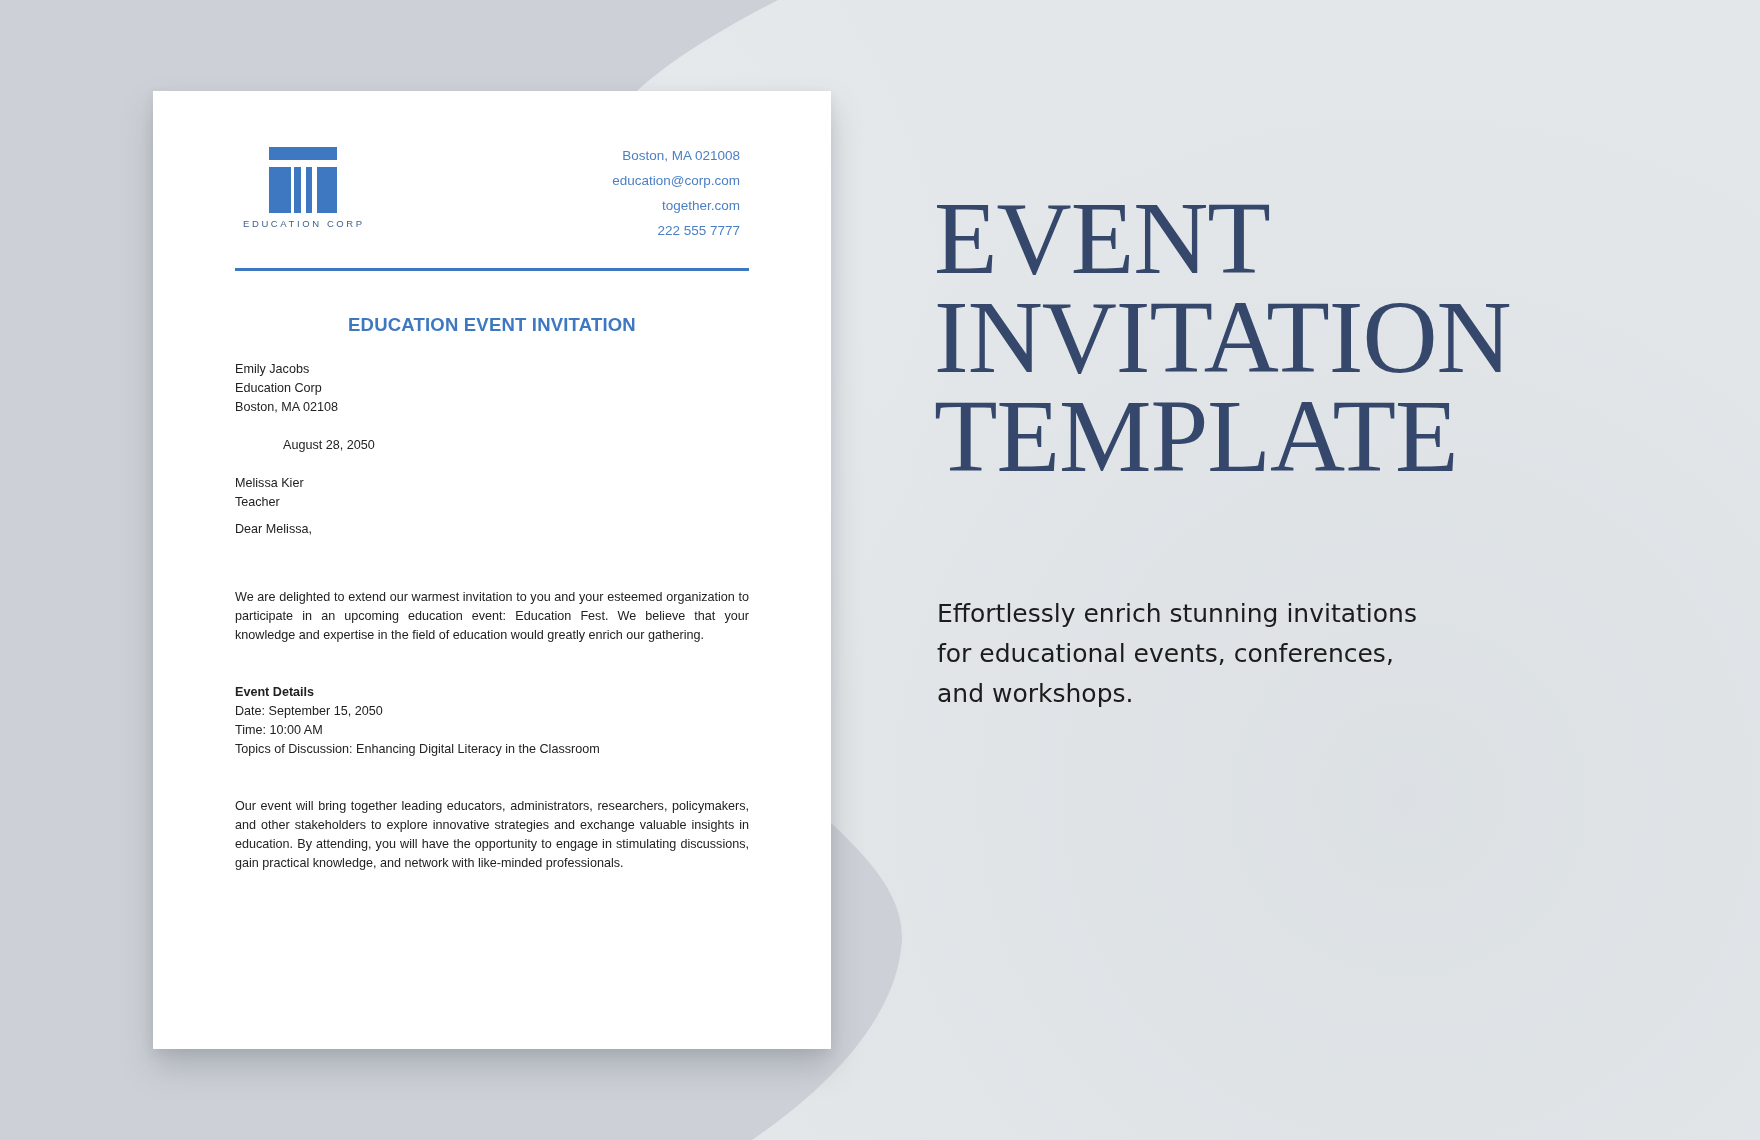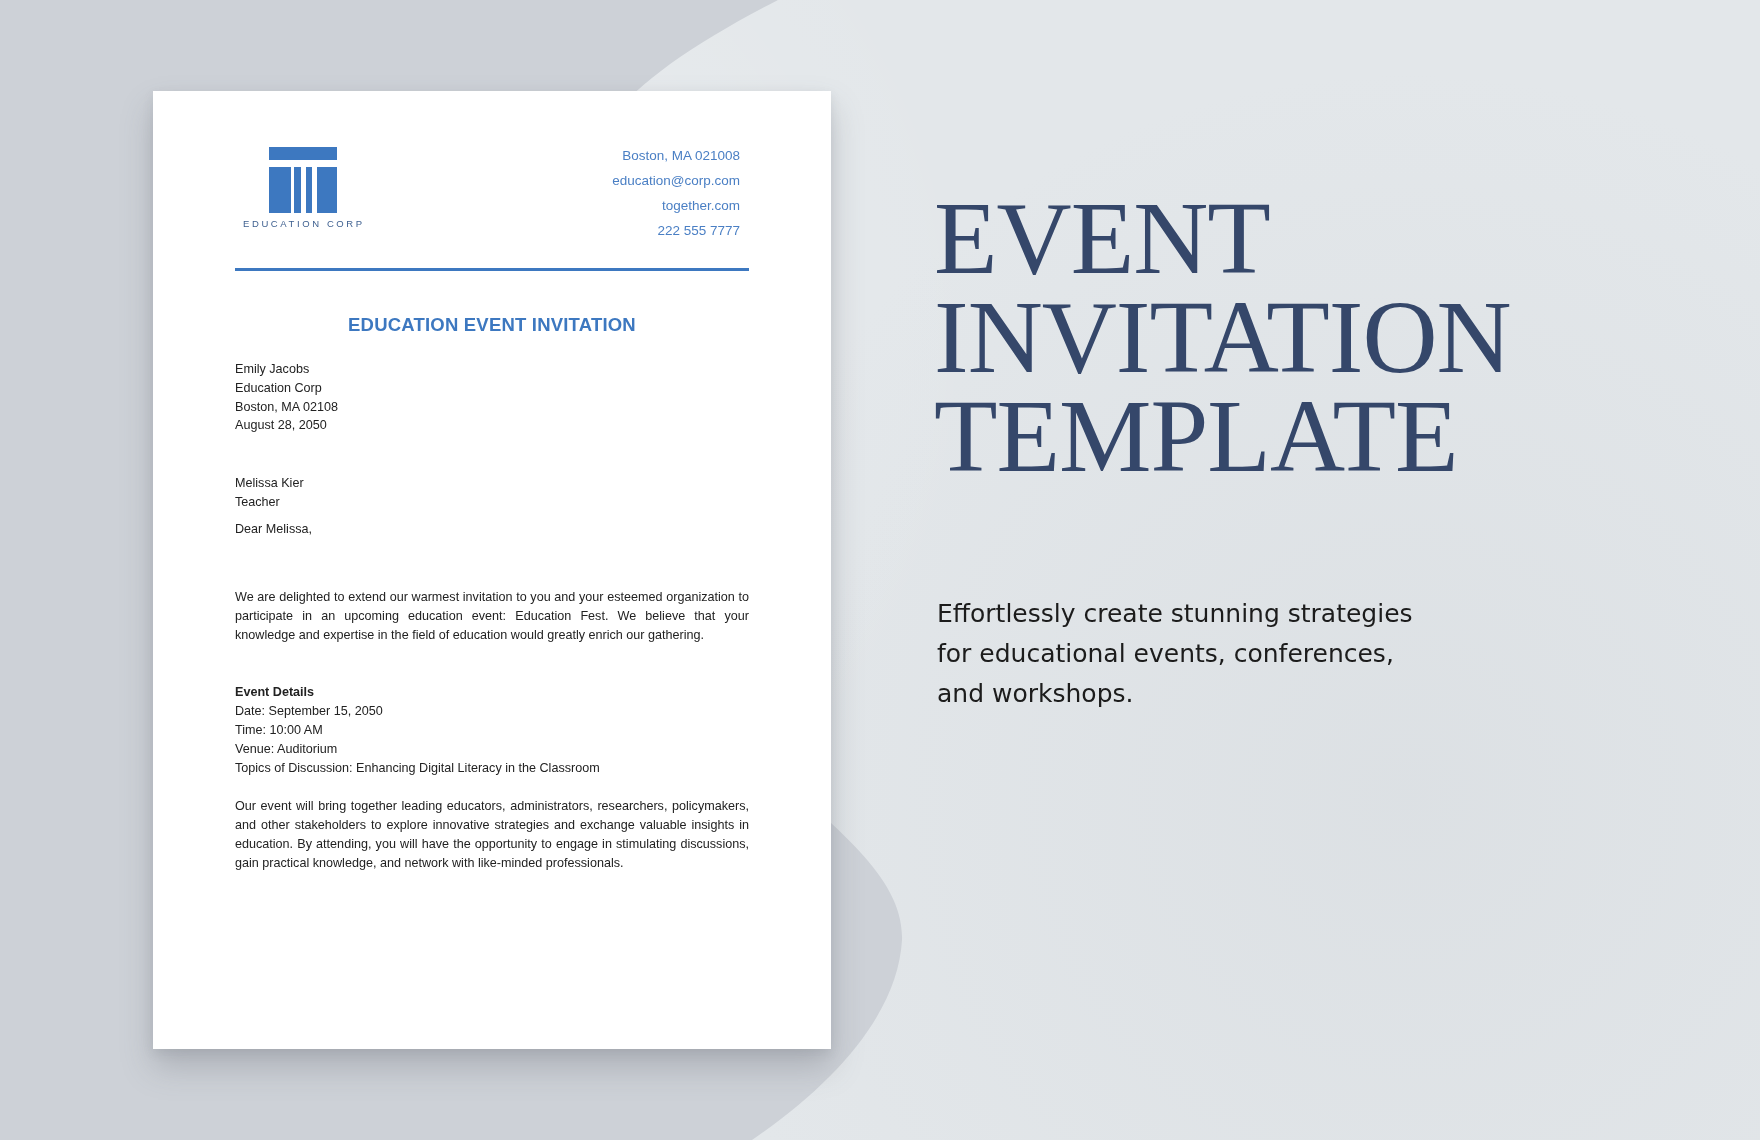--- a/index.html
+++ b/index.html
@@ -88,44 +88,43 @@
 <div class="divider"></div>
 
 <div class="doc-title">EDUCATION EVENT INVITATION</div>
 
 <div class="body-text" style="top:360px;">
   <span class="line">Emily Jacobs</span>
   <span class="line">Education Corp</span>
   <span class="line">Boston, MA 02108</span>
 </div>
 
-<div class="body-text" style="top:416px;">August 28, 2050</div>
+<div class="body-text" style="top:436px;margin-left:48px;">August 28, 2050</div>
 
 <div class="body-text" style="top:474px;">
   <span class="line">Melissa Kier</span>
   <span class="line">Teacher</span>
 </div>
 
 <div class="body-text" style="top:520px;">Dear Melissa,</div>
 
 <div class="body-text justify" style="top:588px;">We are delighted to extend our warmest invitation to you and your esteemed organization to participate in an upcoming education event: Education Fest. We believe that your knowledge and expertise in the field of education would greatly enrich our gathering.</div>
 
 <div class="body-text" style="top:683px;">
   <span class="line bold">Event Details</span>
   <span class="line">Date: September 15, 2050</span>
   <span class="line">Time: 10:00 AM</span>
-  <span class="line">Venue: Auditorium</span>
   <span class="line">Topics of Discussion: Enhancing Digital Literacy in the Classroom</span>
 </div>
 
 <div class="body-text justify" style="top:797px;">Our event will bring together leading educators, administrators, researchers, policymakers, and other stakeholders to explore innovative strategies and exchange valuable insights in education. By attending, you will have the opportunity to engage in stimulating discussions, gain practical knowledge, and network with like-minded professionals.</div>
 
 <div class="hero-title">
   <span class="line">EVENT</span>
   <span class="line">INVITATION</span>
   <span class="line">TEMPLATE</span>
 </div>
 
 <div class="hero-sub">
-  <div>Effortlessly create stunning strategies</div>
+  <div>Effortlessly enrich stunning invitations</div>
   <div>for educational events, conferences,</div>
   <div>and workshops.</div>
 </div>
 
 </body></html>

